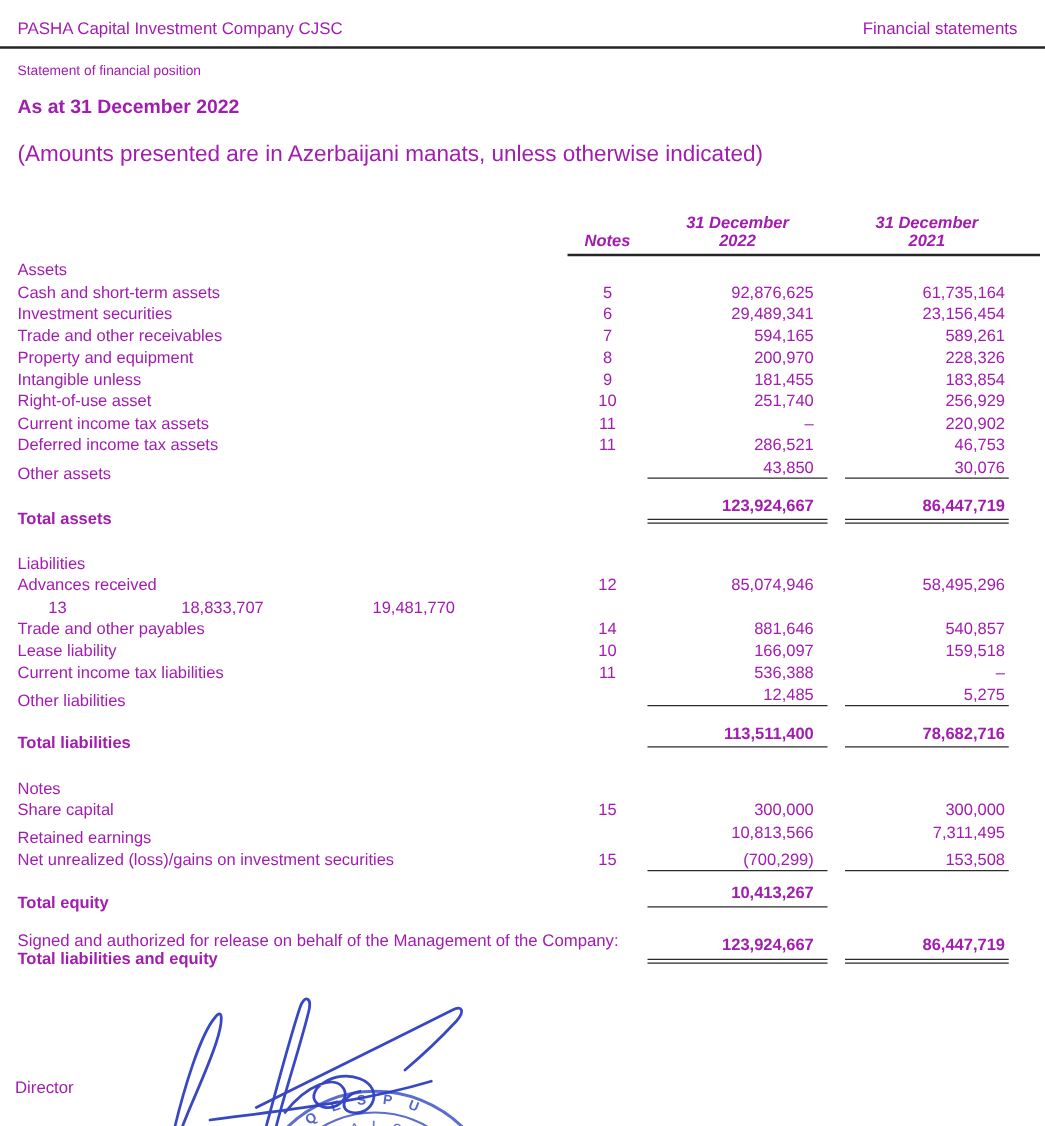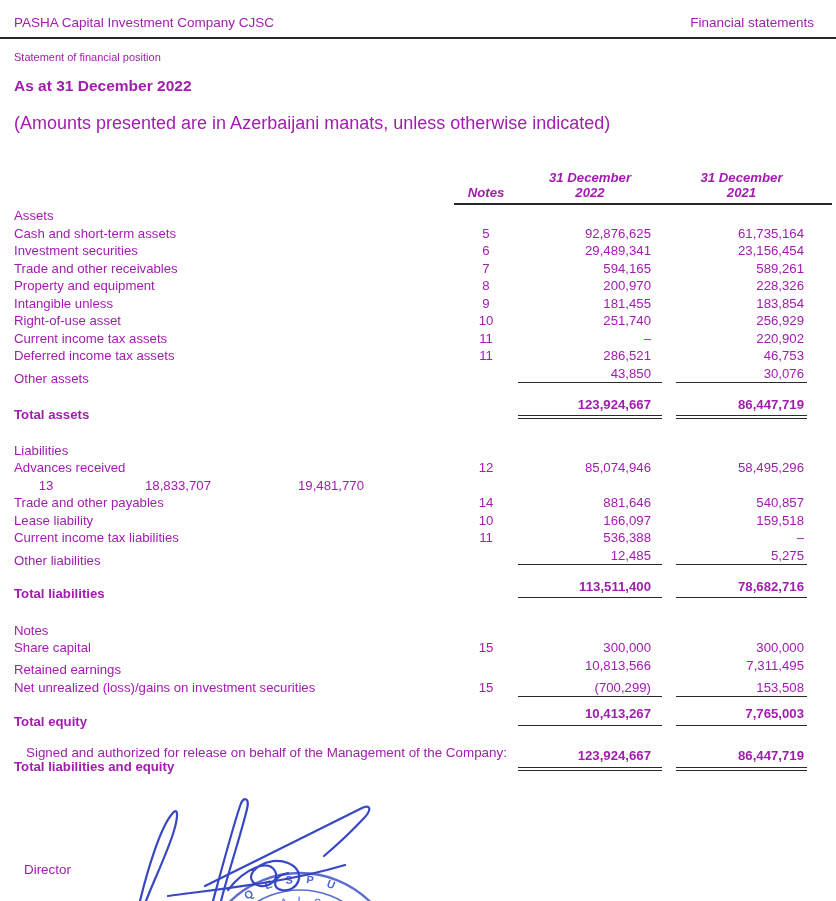--- a/index.html
+++ b/index.html
@@ -41,22 +41,22 @@
 
   .trow.section { margin-top:2px; }
   .trow.section .c-label { font-weight:400; }
   .trow.total { font-weight:700; margin-top:5px;gap:12px; }
   .trow.total .c-v1, .trow.total .c-v2 { padding-top:3px; padding-bottom:2px; }
   .rb-single .c-v1, .rb-single .c-v2 { border-bottom:1.6px solid #2b2b2b; }
   .rb-double .c-v1, .rb-double .c-v2 { border-bottom:4px double #2b2b2b; }
   .row-gap { width:100%; }
 
   
-  .signed-line { position:absolute; left:26px; top:745px; font-size:13.4px; }
-  .director-label { position:absolute; left:24px; top:862px; font-size:13.4px; }
+  .signed-line { position:absolute; left:14px; top:745px; font-size:13.4px; }
+  .director-label { position:absolute; left:12px; top:862px; font-size:13.4px; }
   .director-name  { position:absolute; right:24px; top:903px; font-size:11px; }
   .signature-wrap { position:absolute; left:110px; top:788px; width:330px; height:113px; }
   .signature-wrap svg { display:block; }
 </style>
 </head>
 <body>
 
 <div class="page">
 
   <div class="doc-header">
@@ -316,21 +316,20 @@
             <div class="c-v2">153,508</div>
             <div class="c-tail"></div>
           </div>
         </div>
         <div class="trow total rb-single">
           <div class="c-label">Total equity</div>
           <div class="c-right">
             <div class="c-notes"></div>
             <div class="c-v1">10,413,267</div>
             <div class="c-sp"></div>
-            <div class="c-v2">7,765,003</div>
             <div class="c-tail"></div>
           </div>
         </div>
         <div class="row-gap" style="height: 9px;"></div>
         <div class="trow total rb-double">
           <div class="c-label">Total liabilities and equity</div>
           <div class="c-right">
             <div class="c-notes"></div>
             <div class="c-v1">123,924,667</div>
             <div class="c-sp"></div>

